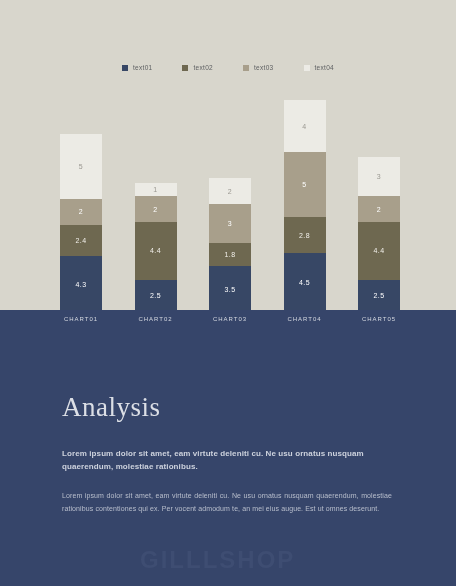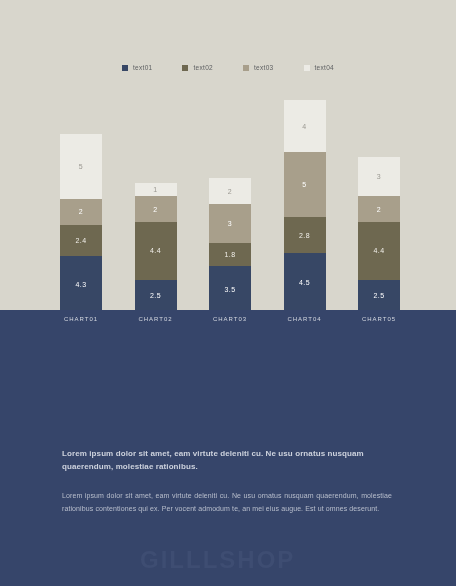--- a/index.html
+++ b/index.html
@@ -210,20 +210,21 @@
 
   <div id="panel">
     <div id="axis-labels">
         <div class="axis-label">CHART01</div>
         <div class="axis-label">CHART02</div>
         <div class="axis-label">CHART03</div>
         <div class="axis-label">CHART04</div>
         <div class="axis-label">CHART05</div>
       </div>
 
+    <div id="heading">Analysis</div>
 
     <div id="lead">Lorem ipsum dolor sit amet, eam virtute deleniti cu. Ne usu ornatus nusquam quaerendum, molestiae rationibus.</div>
 
     <div id="body">Lorem ipsum dolor sit amet, eam virtute deleniti cu. Ne usu ornatus nusquam quaerendum, molestiae rationibus contentiones qui ex. Per vocent admodum te, an mei eius augue. Est ut omnes deserunt.</div>
 
     <div id="watermark">GILLLSHOP</div>
   </div>
 
 </div>
 

